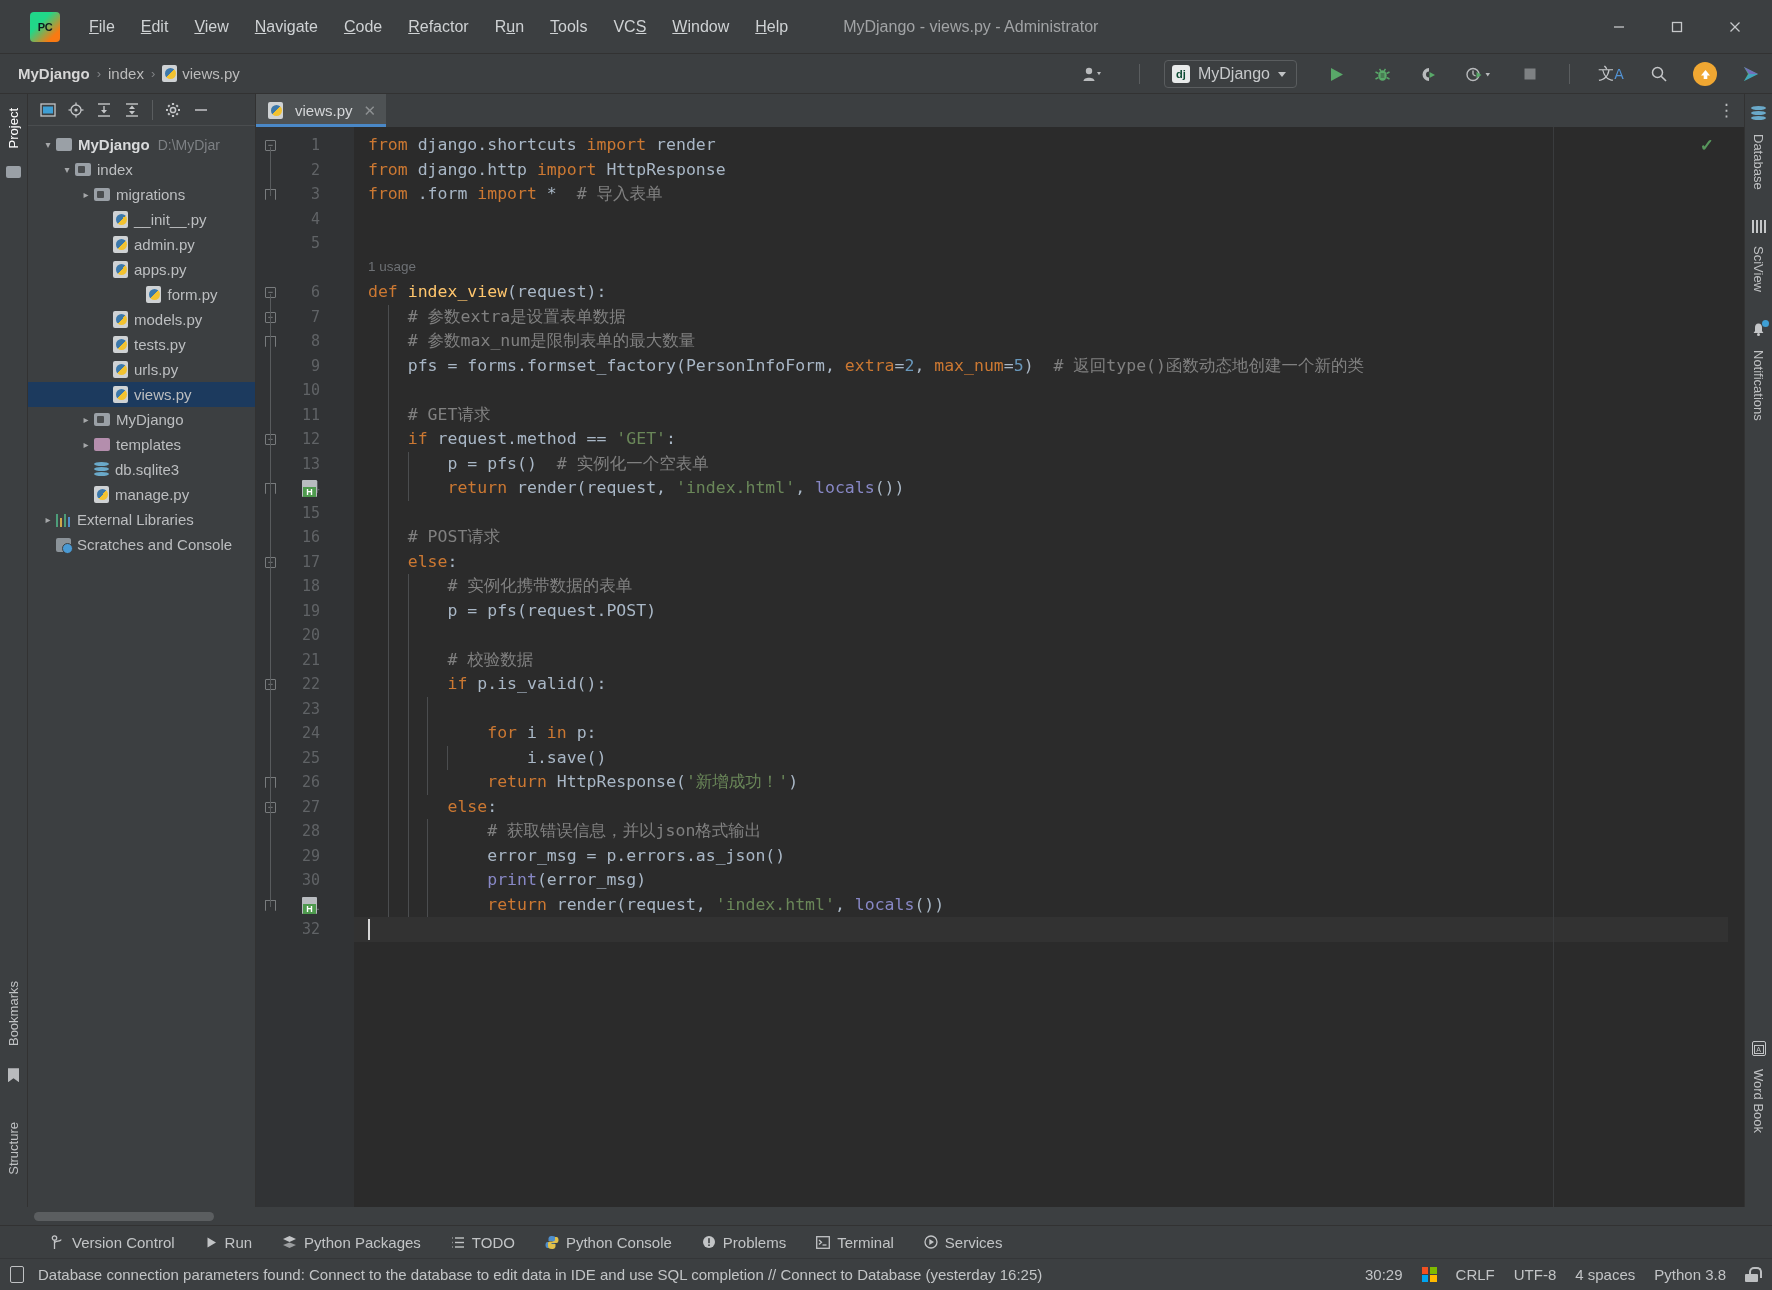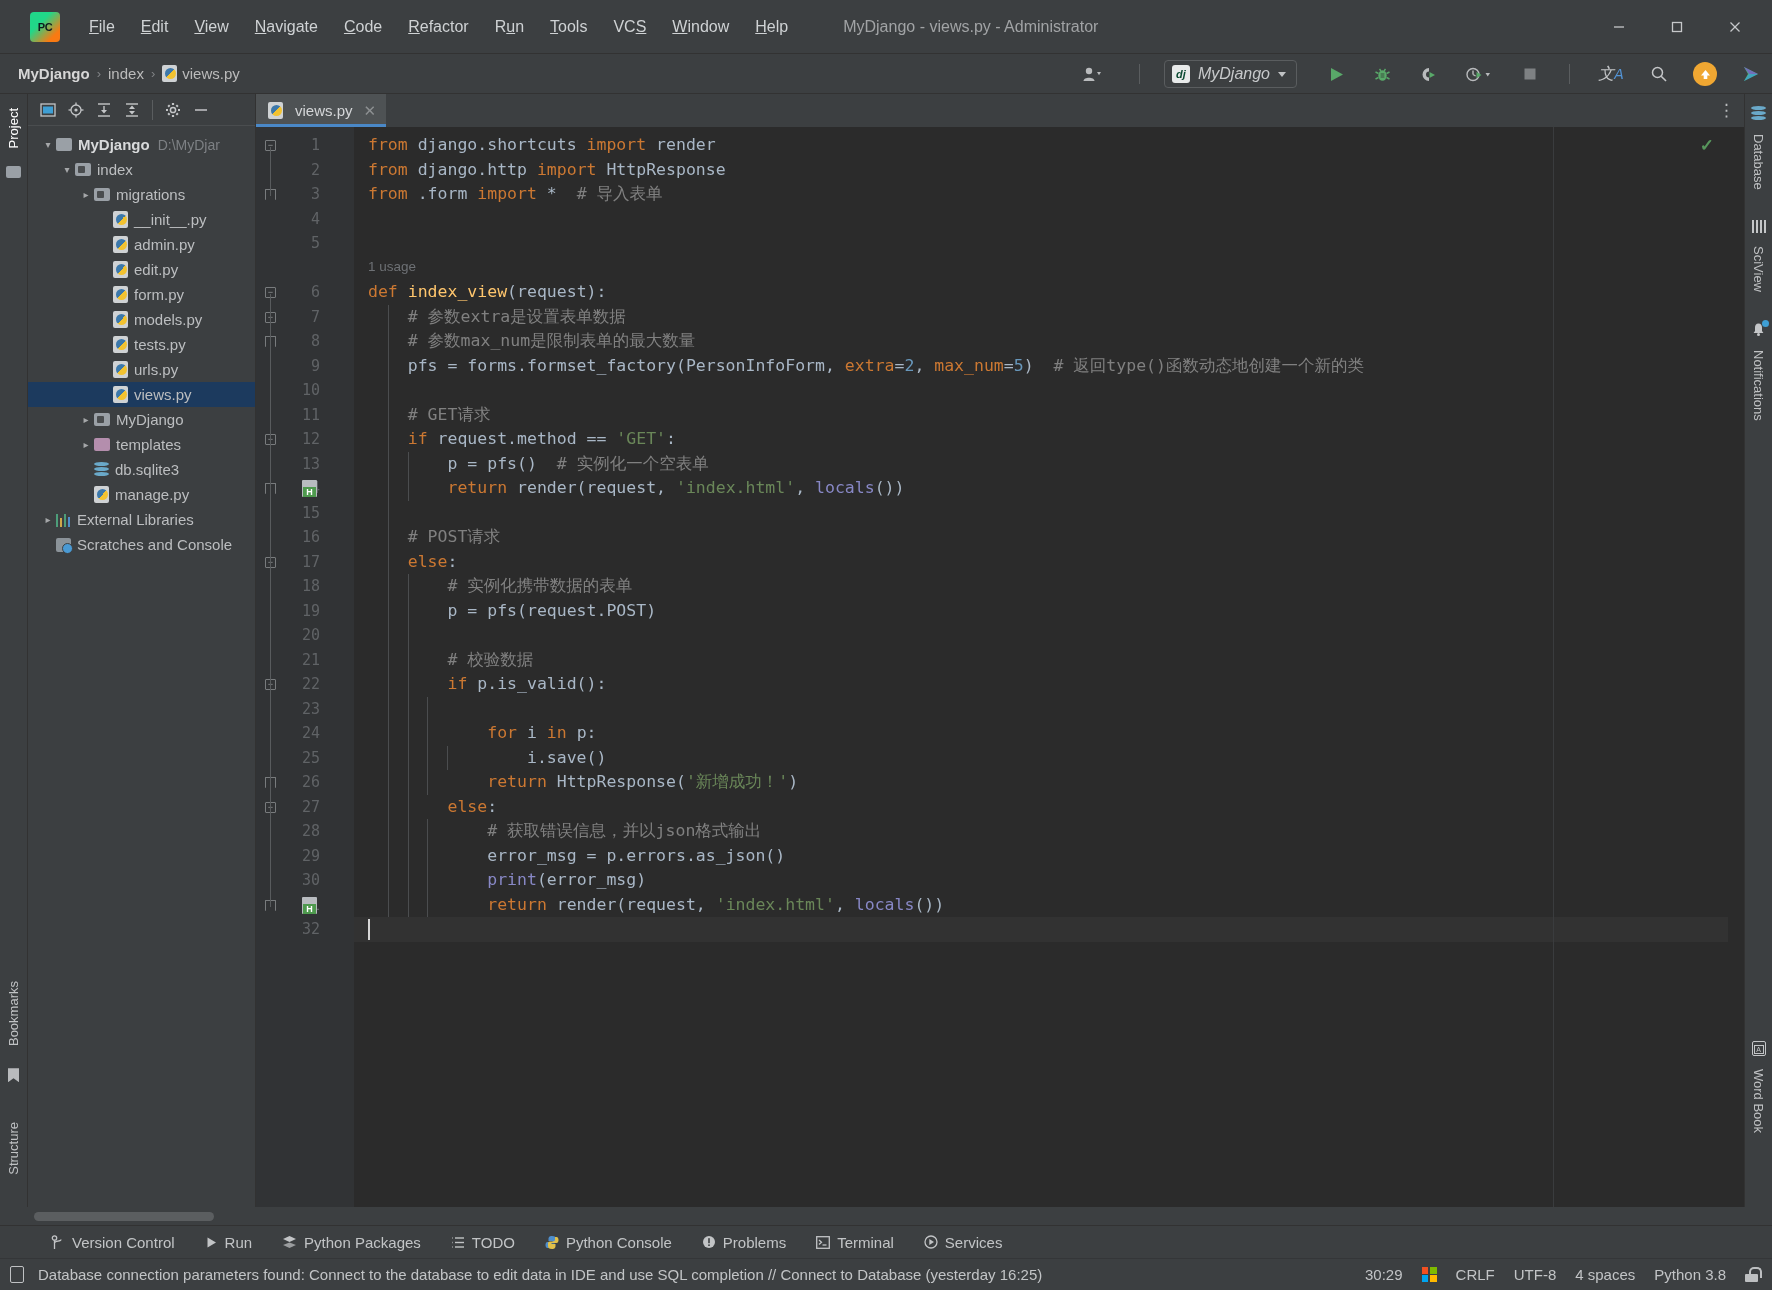--- a/index.html
+++ b/index.html
@@ -38,21 +38,21 @@
   .crumb.bold{ font-weight:bold; color:#d6d6d6;}
   .crumb-sep { color:#808386; margin:0 7px; font-size:13px;}
   .pyicon {
     width:15px; height:17px; display:inline-block; margin-right:5px; position:relative; flex:0 0 15px;
     background:#cfd2d4; border-radius:2px;
   }
   .pyicon:before{
     content:""; position:absolute; left:3px; top:3px; width:11px; height:11px; border-radius:50%;
     background:linear-gradient(135deg,#3c78aa 0%,#3c78aa 50%,#f2c230 50%,#f2c230 100%);
   }
-  .toolbar-right { position:absolute; right:6px; top:0; height:40px; display:flex; align-items:center; gap:16px;font-style:italic;}
+  .toolbar-right { position:absolute; right:6px; top:0; height:40px; display:flex; align-items:center; gap:16px;}
   .tb-btn { width:30px; height:30px; display:flex; align-items:center; justify-content:center; border-radius:4px; cursor:default;}
   .divider-v { width:1px; height:20px; background:#5a5d5f; margin:0 8px;}
   .run-config {
     display:flex; align-items:center; gap:8px; height:28px; padding:0 10px 0 7px;
     border:1px solid #5a5d5f; border-radius:4px; margin-right:8px; background:#3c3f41;
   }
   .run-config .dj {
     width:18px;height:18px;border-radius:3px;background:#e8eaea;color:#0c4b33;
     font-size:11px;font-weight:bold;display:flex;align-items:center;justify-content:center;
   }
@@ -389,23 +389,23 @@
             <span class="tlabel">__init__.py</span>
           </div>
           <div class="trow" style="padding-left: 69px;">
             <span class="arrow"></span>
             <span class="pyicon" style="margin-right: 6px;"></span>
             <span class="tlabel">admin.py</span>
           </div>
           <div class="trow" style="padding-left: 69px;">
             <span class="arrow"></span>
             <span class="pyicon" style="margin-right: 6px;"></span>
-            <span class="tlabel">edit.py</span>
-          </div>
-          <div class="trow" style="padding-left: 69px;">
+            <span class="tlabel">apps.py</span>
+          </div>
+          <div class="trow" style="padding-left: 69px; justify-content: center;">
             <span class="arrow"></span>
             <span class="pyicon" style="margin-right: 6px;"></span>
             <span class="tlabel">form.py</span>
           </div>
           <div class="trow" style="padding-left: 69px;">
             <span class="arrow"></span>
             <span class="pyicon" style="margin-right: 6px;"></span>
             <span class="tlabel">models.py</span>
           </div>
           <div class="trow" style="padding-left: 69px;">

